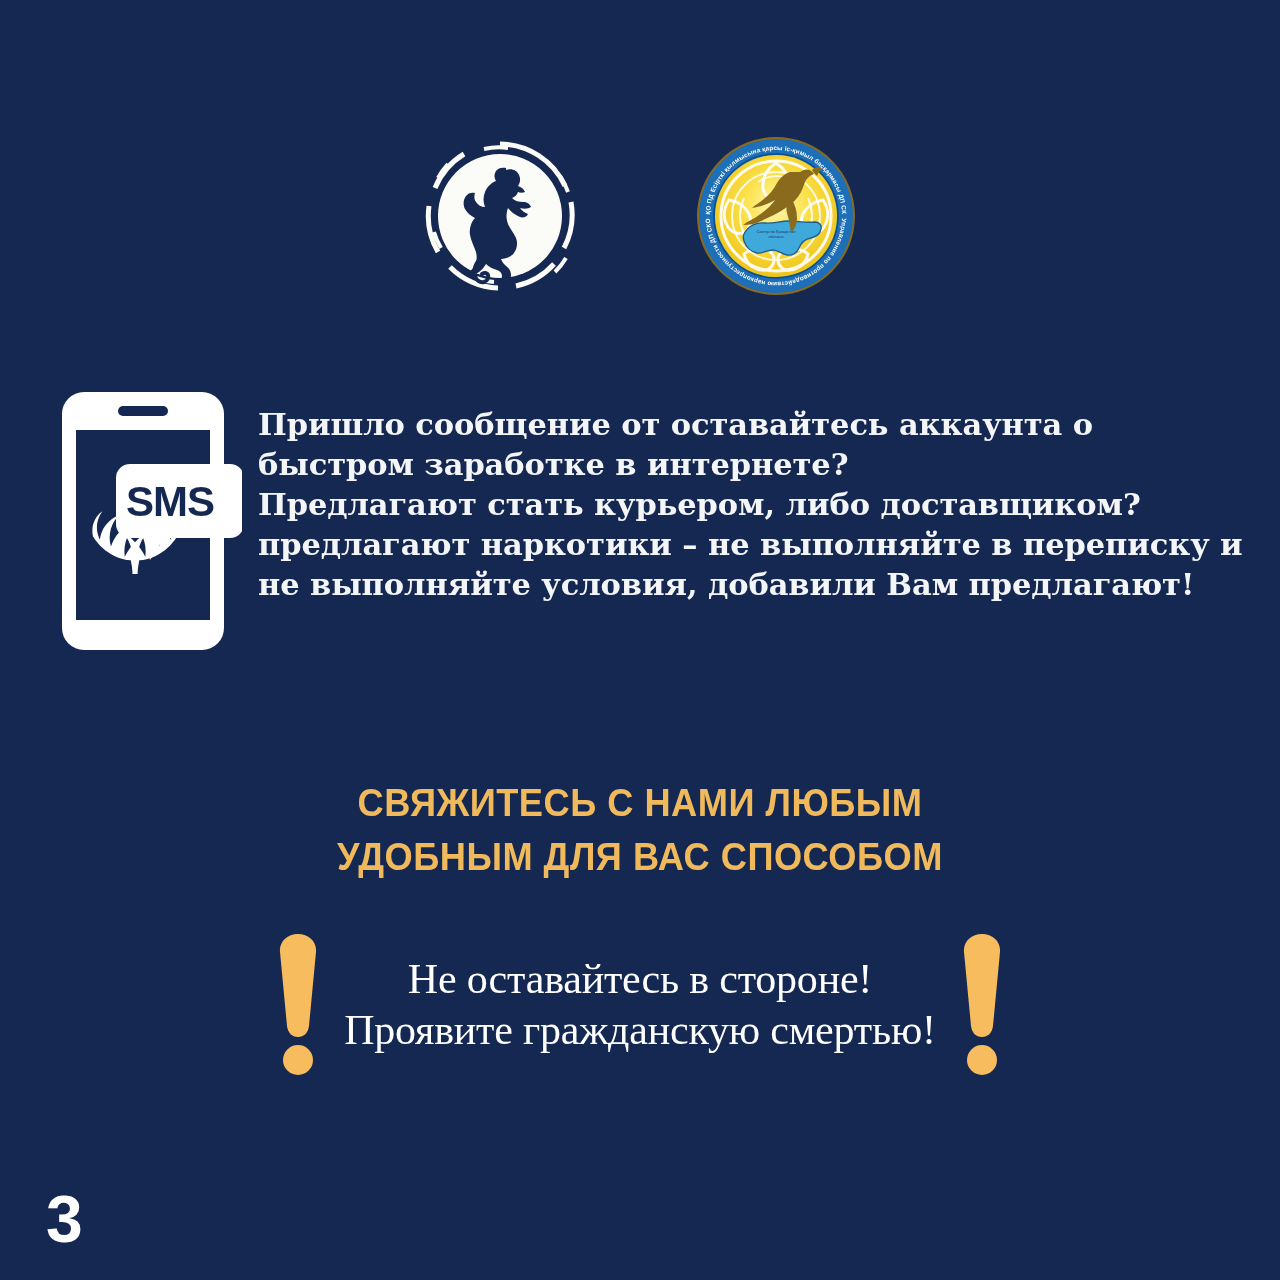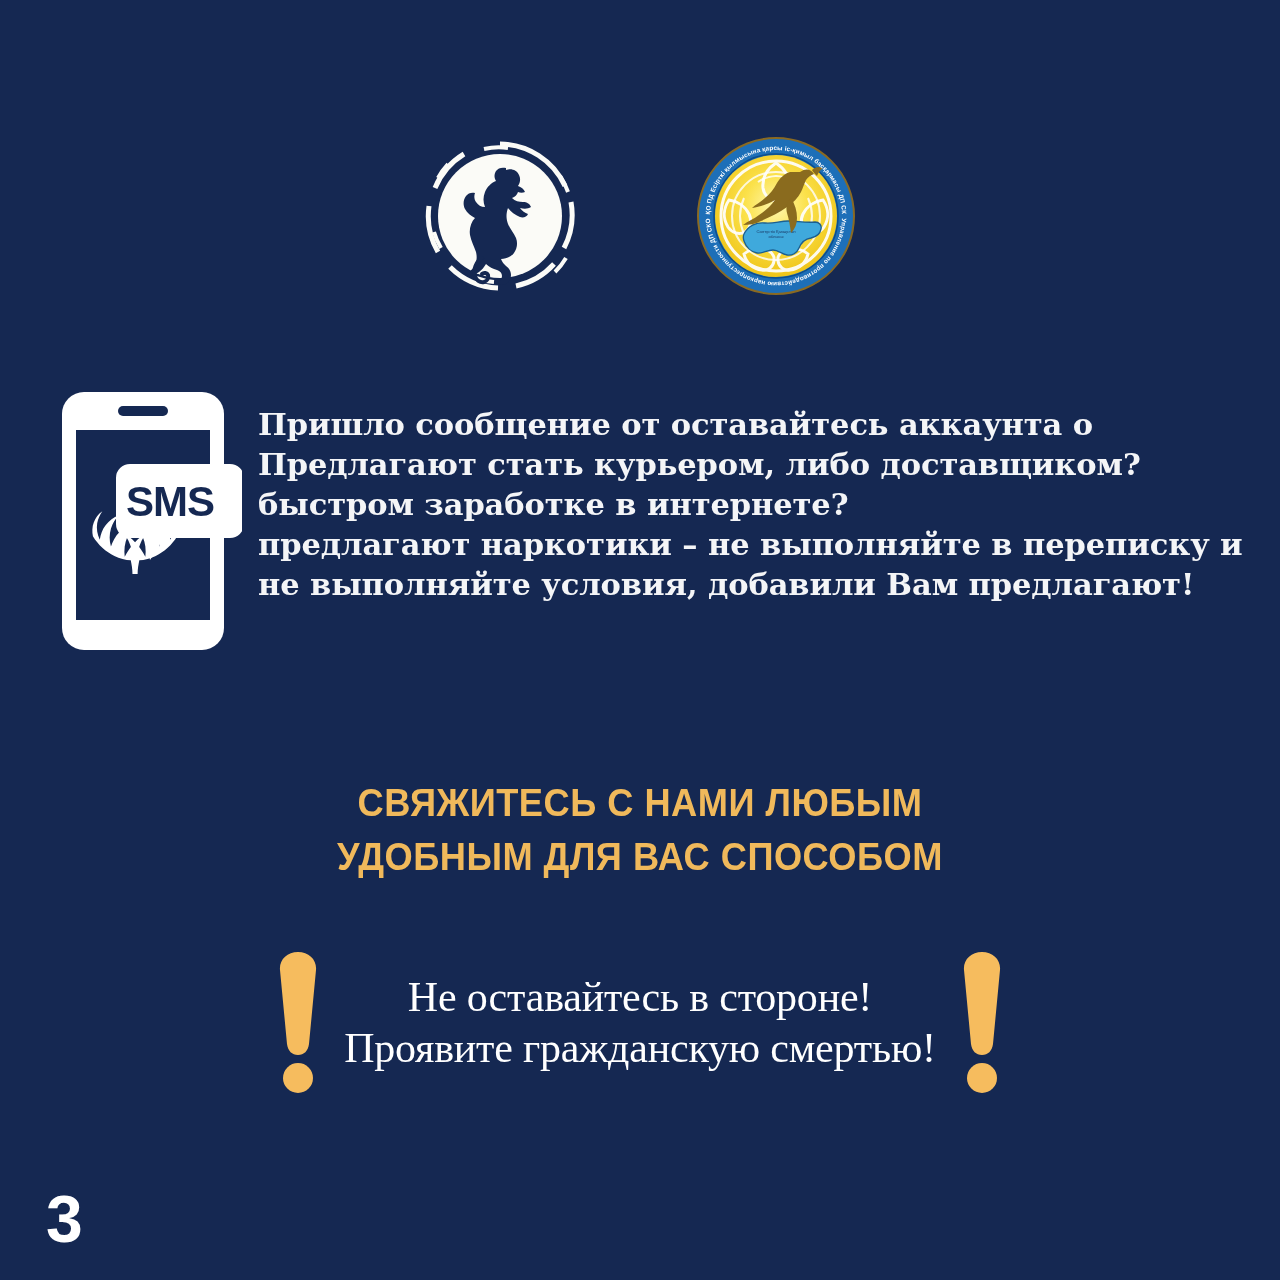--- a/index.html
+++ b/index.html
@@ -81,21 +81,20 @@
 
   
   .appeal {
     position:absolute;
     left:0; top:930px;
     width:1280px;
     display:flex;
     align-items:center;
     justify-content:center;
     gap:22px;
-    margin-top:18px;
   }
   .appeal-lines {
     text-align:center;
     color:#FFFFFF;
     font-family:"Liberation Serif", serif;
     font-weight:400;
     font-size:42px;
     line-height:51px;
     letter-spacing:-0.2px;
   }
@@ -280,22 +279,22 @@
 
   <g>
     <path d="M76 72 H176 a14 14 0 0 1 14 14 V132 a14 14 0 0 1 -14 14 H110
              l-14 22 -4 -22 H76 a14 14 0 0 1 -14 -14 V86 A14 14 0 0 1 76 72 Z" fill="#FFFFFF" transform="translate(-8,0)"></path>
   </g>
   <text x="108" y="124" text-anchor="middle" fill="#152852" font-family="Liberation Sans, sans-serif" font-weight="bold" font-size="42" letter-spacing="-1">SMS</text>
 </svg>
 
 <div class="warning-text">
   <span class="ln">Пришло сообщение от оставайтесь аккаунта о</span>
+  <span class="ln">быстром заработке в интернете?</span>
   <span class="ln">Предлагают стать курьером, либо доставщиком?</span>
-  <span class="ln">быстром заработке в интернете?</span>
   <span class="ln">предлагают наркотики – не выполняйте в переписку и</span>
   <span class="ln">не выполняйте условия, добавили Вам предлагают!</span>
 </div>
 
 <div class="cta-heading">
   <span class="ln">СВЯЖИТЕСЬ С НАМИ ЛЮБЫМ</span>
   <span class="ln">УДОБНЫМ ДЛЯ ВАС СПОСОБОМ</span>
 </div>
 
 <div class="appeal">

